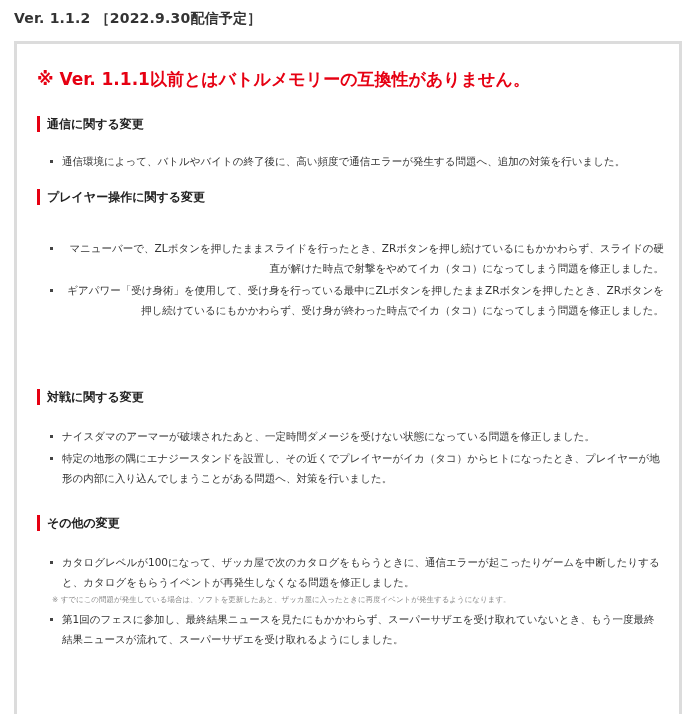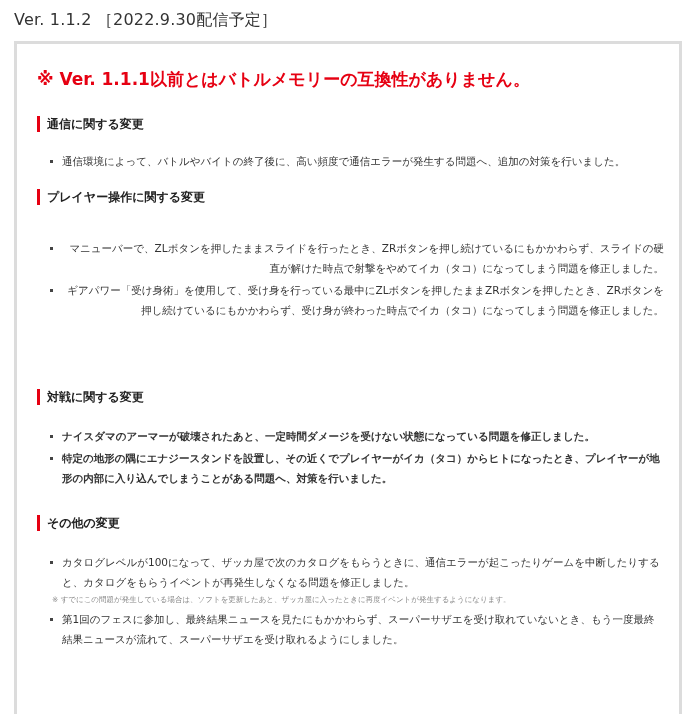--- a/index.html
+++ b/index.html
@@ -3,21 +3,21 @@
 <meta charset="utf-8">
 <style>
   html, body { margin: 0; padding: 0; background: #ffffff; }
   body {
     width: 697px; height: 714px; overflow: hidden; position: relative;
     font-family: "DejaVu Sans", "Liberation Sans", sans-serif;
     color: #333333;
   }
   .version-title {
     position: absolute; left: 14px; top: 10px;
-    font-size: 16px; font-weight: normal; color: #333;
+    font-size: 14px; font-weight: bold; color: #333;
     letter-spacing: 0.2px;
   }
   .box {
     position: absolute; left: 14px; top: 41px;
     width: 668px; height: 700px;
     border: 3px solid #dcdcdc; border-bottom: none;
     box-sizing: border-box; background: #fff;
   }
   .notice {
     position: absolute; left: 37px; top: 68px;
@@ -63,21 +63,21 @@
   <li>通信環境によって、バトルやバイトの終了後に、高い頻度で通信エラーが発生する問題へ、追加の対策を行いました。</li>
 </ul>
 
 <div class="section-heading" style="top:188px;">プレイヤー操作に関する変更</div>
 <ul class="list" style="top:238px;text-align:right;">
   <li>マニューバーで、ZLボタンを押したままスライドを行ったとき、ZRボタンを押し続けているにもかかわらず、スライドの硬直が解けた時点で射撃をやめてイカ（タコ）になってしまう問題を修正しました。</li>
   <li>ギアパワー「受け身術」を使用して、受け身を行っている最中にZLボタンを押したままZRボタンを押したとき、ZRボタンを押し続けているにもかかわらず、受け身が終わった時点でイカ（タコ）になってしまう問題を修正しました。</li>
 </ul>
 
 <div class="section-heading" style="top:388px;">対戦に関する変更</div>
-<ul class="list" style="top:426px;font-weight:bold;">
+<ul class="list" style="top:426px;">
   <li>ナイスダマのアーマーが破壊されたあと、一定時間ダメージを受けない状態になっている問題を修正しました。</li>
   <li>特定の地形の隅にエナジースタンドを設置し、その近くでプレイヤーがイカ（タコ）からヒトになったとき、プレイヤーが地形の内部に入り込んでしまうことがある問題へ、対策を行いました。</li>
 </ul>
 
 <div class="section-heading" style="top:514px;">その他の変更</div>
 <ul class="list" style="top:552px;">
   <li>カタログレベルが100になって、ザッカ屋で次のカタログをもらうときに、通信エラーが起こったりゲームを中断したりすると、カタログをもらうイベントが再発生しなくなる問題を修正しました。</li>
   <li class="note">※ すでにこの問題が発生している場合は、ソフトを更新したあと、ザッカ屋に入ったときに再度イベントが発生するようになります。</li>
   <li>第1回のフェスに参加し、最終結果ニュースを見たにもかかわらず、スーパーサザエを受け取れていないとき、もう一度最終結果ニュースが流れて、スーパーサザエを受け取れるようにしました。</li>
 </ul>

